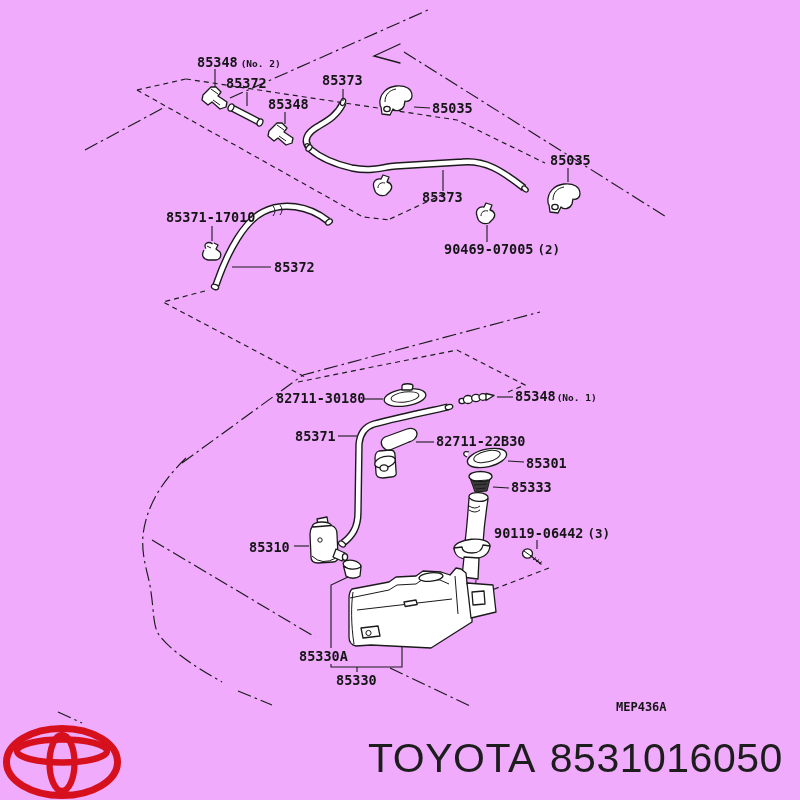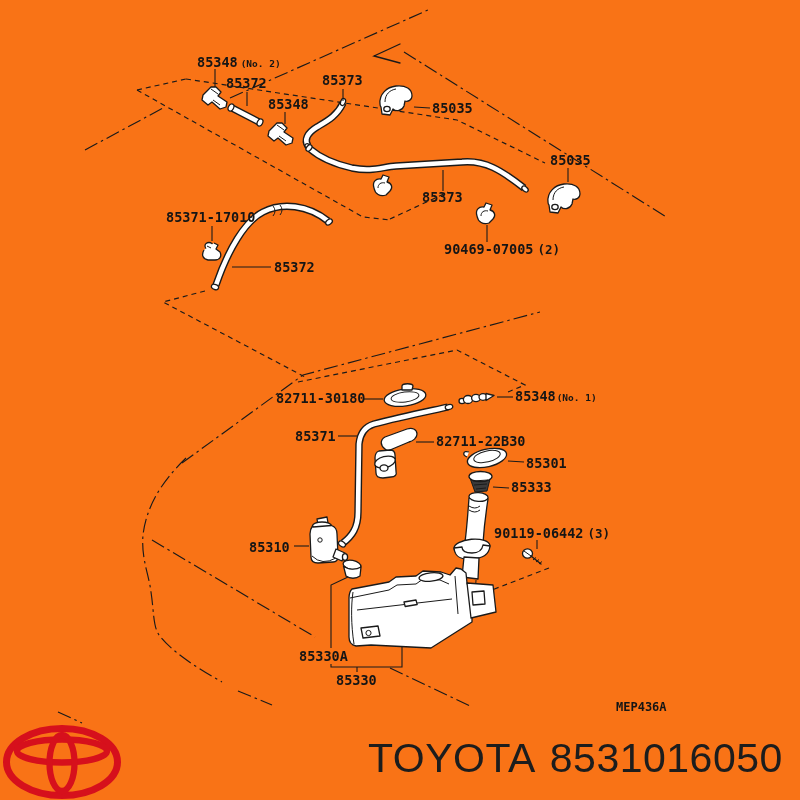--- a/index.html
+++ b/index.html
@@ -1,16 +1,16 @@
 <!DOCTYPE html>
 <html><head>
 <meta charset="utf-8">
 <style>
   html,body{margin:0;padding:0;background:#fff;}
-  .page{width:800px;height:800px;position:relative;background:#f97316;overflow:hidden;}
+  .page{width:800px;height:800px;position:relative;background:#f0abfc;overflow:hidden;}
   svg{position:absolute;left:0;top:0;}
   .ln{fill:none;stroke:#1a1a1a;stroke-width:1.3;stroke-linecap:round;}
   .thin{fill:none;stroke:#1a1a1a;stroke-width:1;}
   .part{fill:#ffffff;stroke:#1a1a1a;stroke-width:1.3;stroke-linejoin:round;}
   .dark{fill:#3a3a3a;stroke:#1a1a1a;stroke-width:1;}
   .to{fill:none;stroke:#1a1a1a;stroke-width:7.4;}
   .ti{fill:none;stroke:#ffffff;stroke-width:4.6;}
   .dash{fill:none;stroke:#1a1a1a;stroke-width:1.15;stroke-dasharray:5 4;}
   .dashdot{fill:none;stroke:#1a1a1a;stroke-width:1.15;stroke-dasharray:14 4 2.5 4;}
   .leader{fill:none;stroke:#1a1a1a;stroke-width:1.1;}

